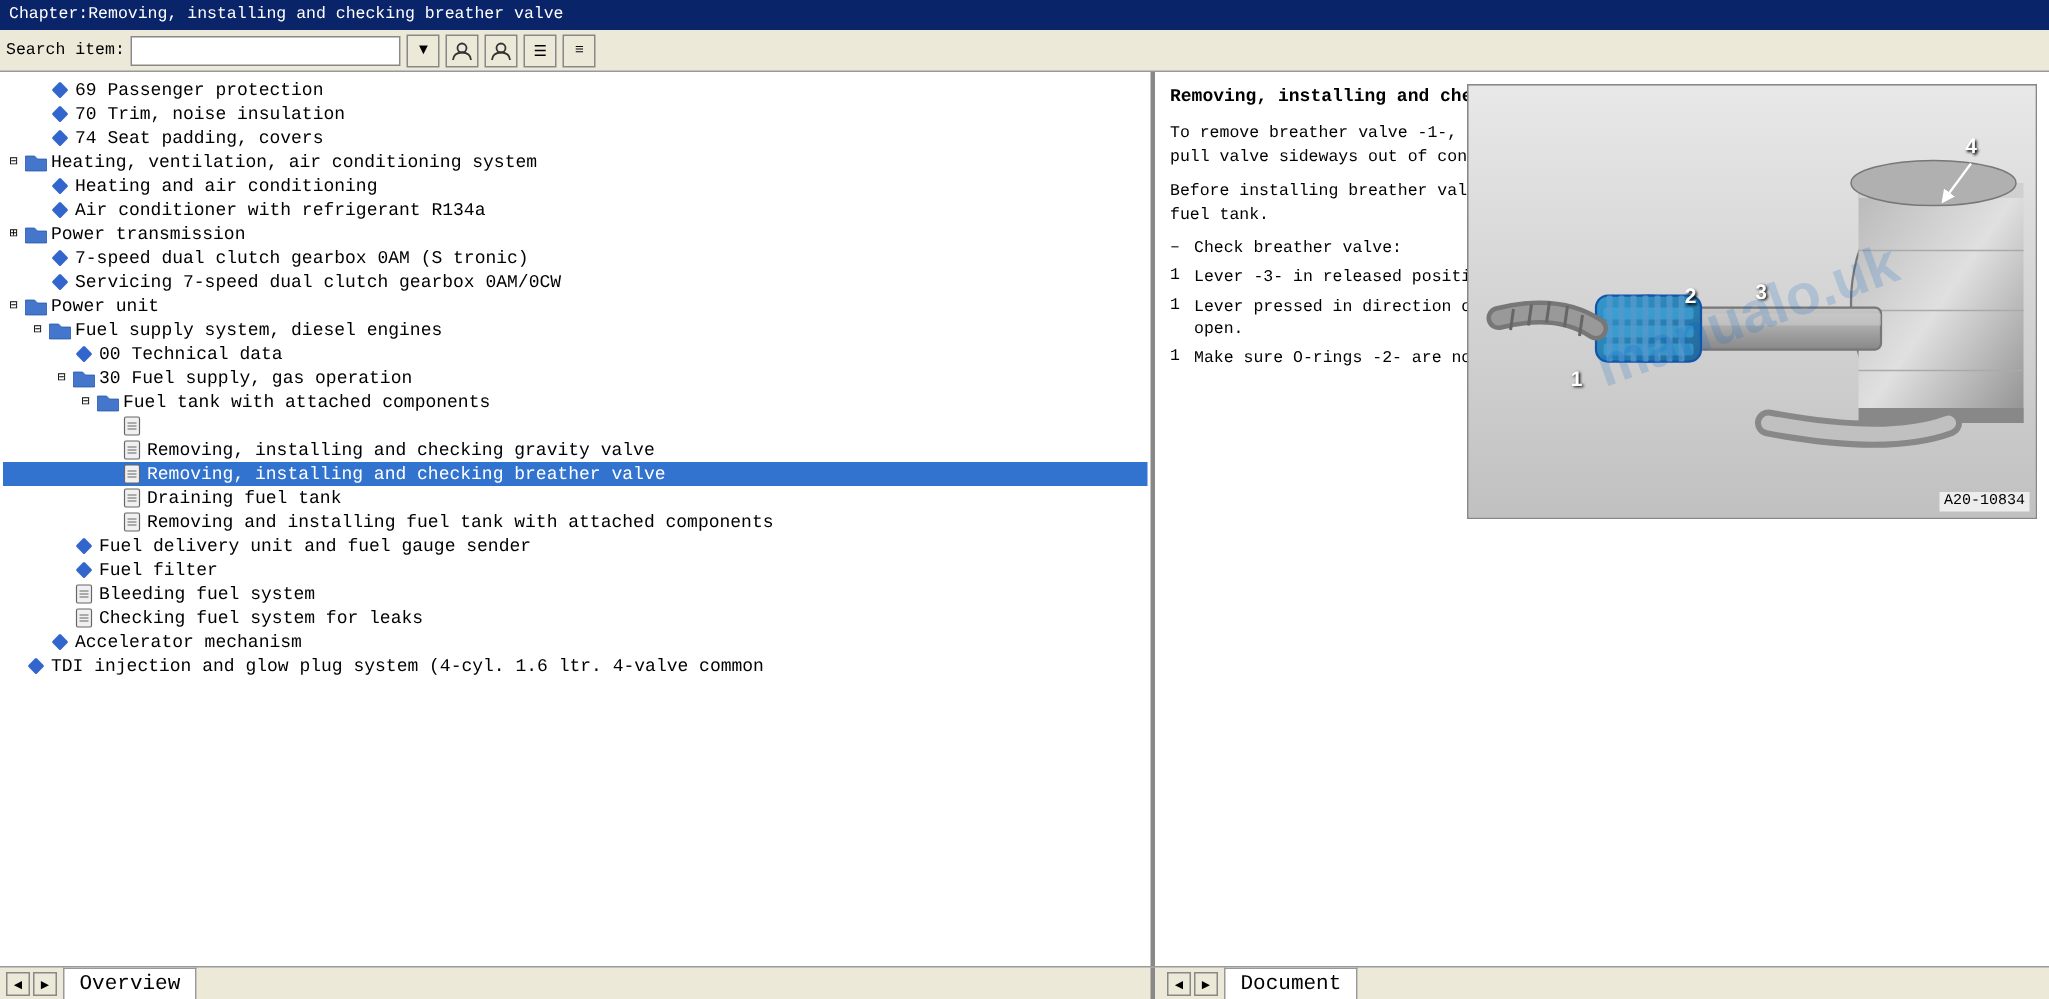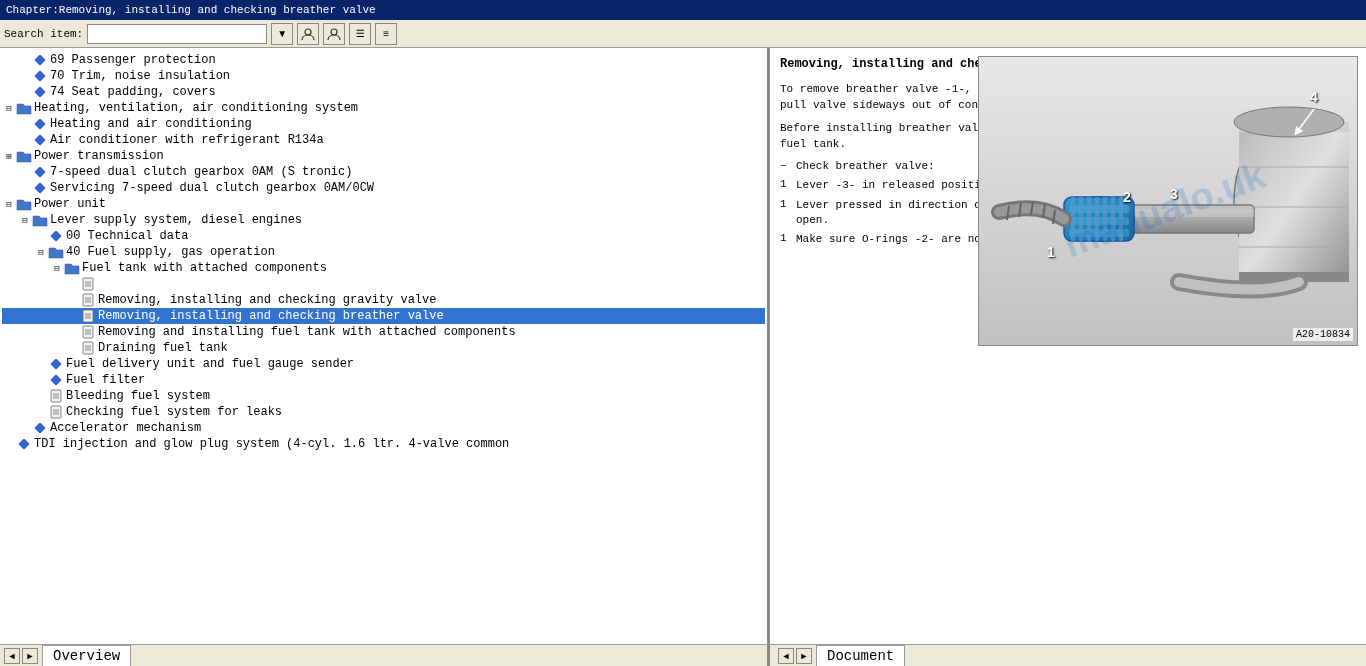--- a/index.html
+++ b/index.html
@@ -398,41 +398,41 @@
             <span style="font-size: 12px; font-family: &quot;Courier New&quot;, monospace;">Power unit</span>
           </div>
           <div class="tree-item">
             <span class="indent" style="width: 16px;"></span>
             <span class="expander">⊟</span>
             <span class="node-icon">
               <svg width="16" height="14" viewBox="0 0 16 14">
                 <path d="M1 3h6l2 2h6v8H1z" fill="#4477cc" stroke="#2255aa" stroke-width="0.5"></path>
               </svg>
             </span>
-            <span style="font-size: 12px; font-family: &quot;Courier New&quot;, monospace;">Lever supply system, diesel engines</span>
+            <span style="font-size: 12px; font-family: &quot;Courier New&quot;, monospace;">Fuel supply system, diesel engines</span>
           </div>
           <div class="tree-item">
             <span class="indent" style="width: 32px;"></span>
             <span class="expander"></span>
             <span class="node-icon">
               <svg width="14" height="14" viewBox="0 0 14 14">
                 <rect x="3" y="3" width="8" height="8" rx="1" transform="rotate(45 7 7)" fill="#3366cc"></rect>
               </svg>
             </span>
             <span style="font-size: 12px; font-family: &quot;Courier New&quot;, monospace;">00 Technical data</span>
           </div>
           <div class="tree-item">
             <span class="indent" style="width: 32px;"></span>
             <span class="expander">⊟</span>
             <span class="node-icon">
               <svg width="16" height="14" viewBox="0 0 16 14">
                 <path d="M1 3h6l2 2h6v8H1z" fill="#4477cc" stroke="#2255aa" stroke-width="0.5"></path>
               </svg>
             </span>
-            <span style="font-size: 12px; font-family: &quot;Courier New&quot;, monospace;">40 Fuel supply, gas operation</span>
+            <span style="font-size: 12px; font-family: &quot;Courier New&quot;, monospace;">30 Fuel supply, gas operation</span>
           </div>
           <div class="tree-item">
             <span class="indent" style="width: 48px;"></span>
             <span class="expander">⊟</span>
             <span class="node-icon">
               <svg width="16" height="14" viewBox="0 0 16 14">
                 <path d="M1 3h6l2 2h6v8H1z" fill="#4477cc" stroke="#2255aa" stroke-width="0.5"></path>
               </svg>
             </span>
             <span style="font-size: 12px; font-family: &quot;Courier New&quot;, monospace;">Fuel tank with attached components</span>
@@ -479,34 +479,34 @@
             <span class="indent" style="width: 64px;"></span>
             <span class="expander"></span>
             <span class="node-icon doc-icon">
               <svg width="12" height="14" viewBox="0 0 12 14">
                 <rect x="1" y="1" width="10" height="12" rx="1" fill="#f0f0f0" stroke="#666" stroke-width="0.8"></rect>
                 <line x1="3" y1="5" x2="9" y2="5" stroke="#666" stroke-width="0.7"></line>
                 <line x1="3" y1="7" x2="9" y2="7" stroke="#666" stroke-width="0.7"></line>
                 <line x1="3" y1="9" x2="9" y2="9" stroke="#666" stroke-width="0.7"></line>
               </svg>
             </span>
-            <span style="font-size: 12px; font-family: &quot;Courier New&quot;, monospace;">Removing and installing fuel tank with attached components</span>
+            <span style="font-size: 12px; font-family: &quot;Courier New&quot;, monospace;">Draining fuel tank</span>
           </div>
           <div class="tree-item">
             <span class="indent" style="width: 64px;"></span>
             <span class="expander"></span>
             <span class="node-icon doc-icon">
               <svg width="12" height="14" viewBox="0 0 12 14">
                 <rect x="1" y="1" width="10" height="12" rx="1" fill="#f0f0f0" stroke="#666" stroke-width="0.8"></rect>
                 <line x1="3" y1="5" x2="9" y2="5" stroke="#666" stroke-width="0.7"></line>
                 <line x1="3" y1="7" x2="9" y2="7" stroke="#666" stroke-width="0.7"></line>
                 <line x1="3" y1="9" x2="9" y2="9" stroke="#666" stroke-width="0.7"></line>
               </svg>
             </span>
-            <span style="font-size: 12px; font-family: &quot;Courier New&quot;, monospace;">Draining fuel tank</span>
+            <span style="font-size: 12px; font-family: &quot;Courier New&quot;, monospace;">Removing and installing fuel tank with attached components</span>
           </div>
           <div class="tree-item">
             <span class="indent" style="width: 32px;"></span>
             <span class="expander"></span>
             <span class="node-icon">
               <svg width="14" height="14" viewBox="0 0 14 14">
                 <rect x="3" y="3" width="8" height="8" rx="1" transform="rotate(45 7 7)" fill="#3366cc"></rect>
               </svg>
             </span>
             <span style="font-size: 12px; font-family: &quot;Courier New&quot;, monospace;">Fuel delivery unit and fuel gauge sender</span>

